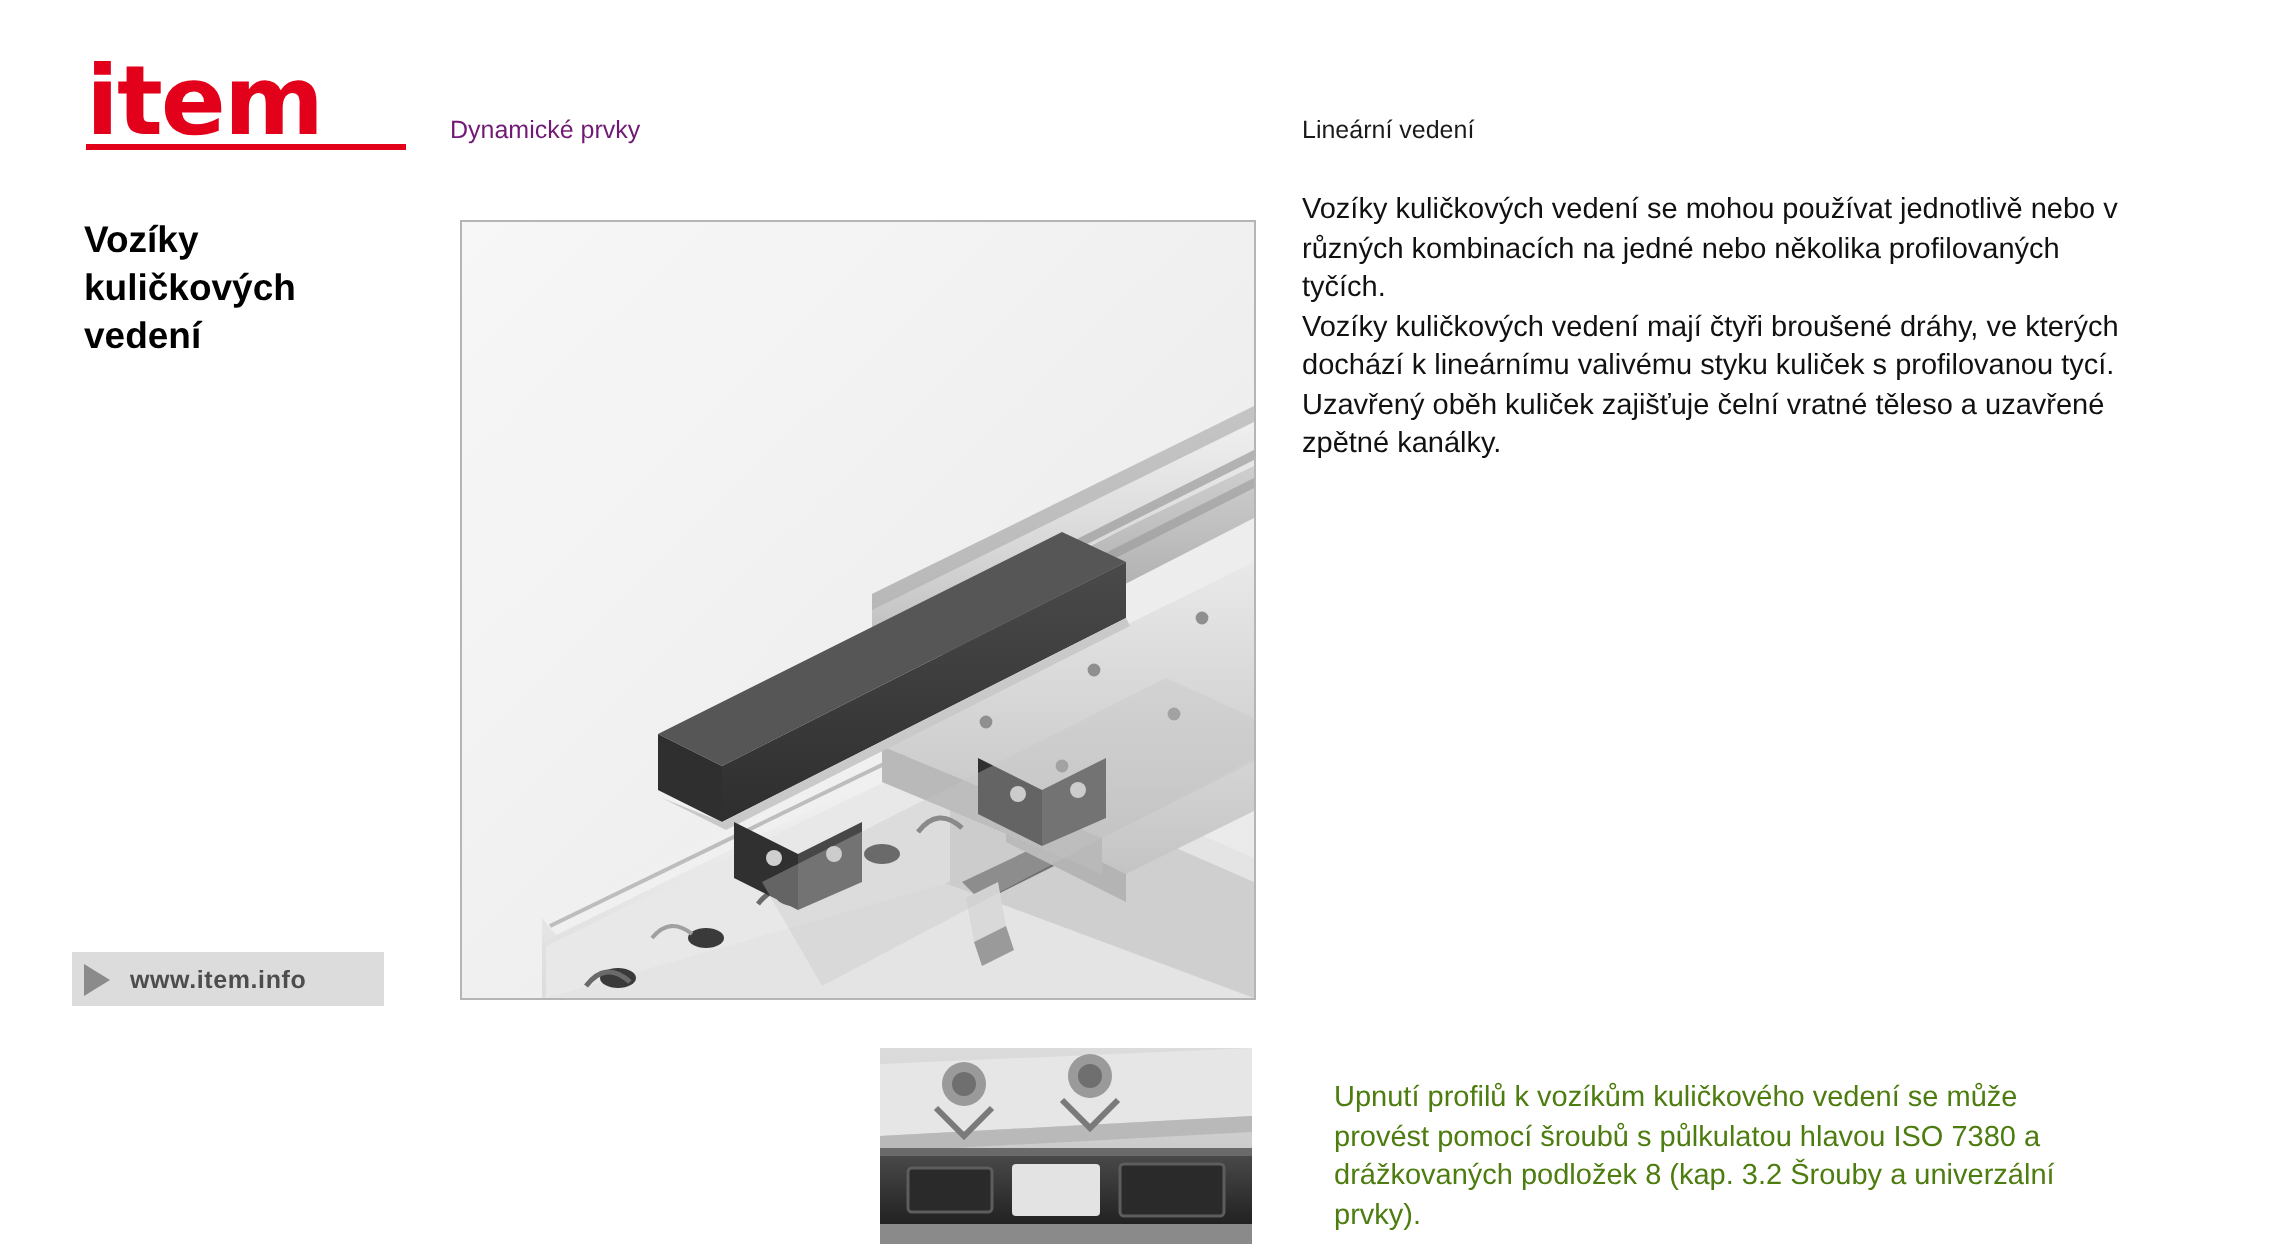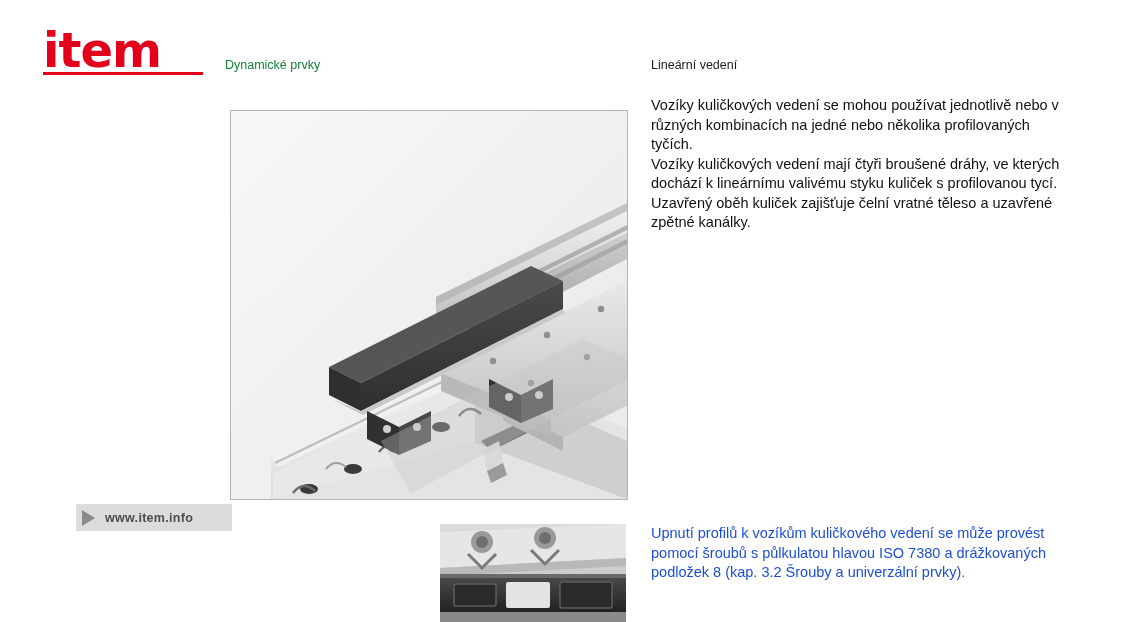--- a/index.html
+++ b/index.html
@@ -34,21 +34,21 @@
     line-height: 48px;
   }
   .logo svg { display: block; }
 
   
   .hdr-left {
     position: absolute;
     left: 225px;
     top: 58px;
     font-size: 12.5px;
-    color: #15803d;
+    color: #701a75;
   }
   .hdr-right {
     position: absolute;
     left: 651px;
     top: 58px;
     font-size: 12.5px;
     color: #1a1a1a;
     text-align: center;
   }
 
@@ -61,27 +61,26 @@
     font-size: 18.5px;
     font-weight: bold;
     line-height: 24px;
     color: #000;
   }
 
   
   .www-bar {
     position: absolute;
     left: 36px;
-    top: 504px;
+    top: 476px;
     width: 156px;
     height: 27px;
     background: #dcdcdc;
     display: flex;
     align-items: center;
-    margin-left: 40px;
   }
   .www-arrow {
     width: 0;
     height: 0;
     border-top: 8px solid transparent;
     border-bottom: 8px solid transparent;
     border-left: 13px solid #8b8b8b;
     margin-left: 6px;
     margin-right: 10px;
   }
@@ -133,42 +132,45 @@
   .body-col p.gap {
     margin-top: 17px;
   }
   .sub-col {
     position: absolute;
     left: 651px;
     top: 524px;
     width: 420px;
   }
   .sub-col p {
-    margin: 0;
+    margin: 16px;
     font-size: 14.5px;
     line-height: 19.5px;
-    color: #1d4ed8;
+    color: #4d7c0f;
   }
 </style>
 </head>
 <body>
 
 <div id="page">
 
   <div class="logo">
     <svg width="160" height="52" viewBox="0 0 160 52" aria-hidden="true">
       <rect x="0" y="0" width="160" height="52" fill="#ffffff"></rect>
       <text x="0" y="41" font-family="DejaVu Sans, sans-serif" font-size="48" font-weight="bold" fill="#e2001a" letter-spacing="-1">item</text>
       <rect x="0" y="46" width="160" height="3" fill="#e2001a"></rect>
     </svg>
   </div>
 
   <div class="hdr-left">Dynamické prvky</div>
   <div class="hdr-right">Lineární vedení</div>
 
+  <div class="page-title" style="white-space: pre-line;">Vozíky
+kuličkových
+vedení</div>
 
   <div class="www-bar">
     <span class="www-arrow"></span>
     <span class="www-text">www.item.info</span>
   </div>
 
   <div class="main-figure">
     <svg width="396" height="388" viewBox="0 0 396 388" aria-hidden="true">
       <defs>
         <linearGradient id="bg" x1="0" y1="0" x2="1" y2="1">

